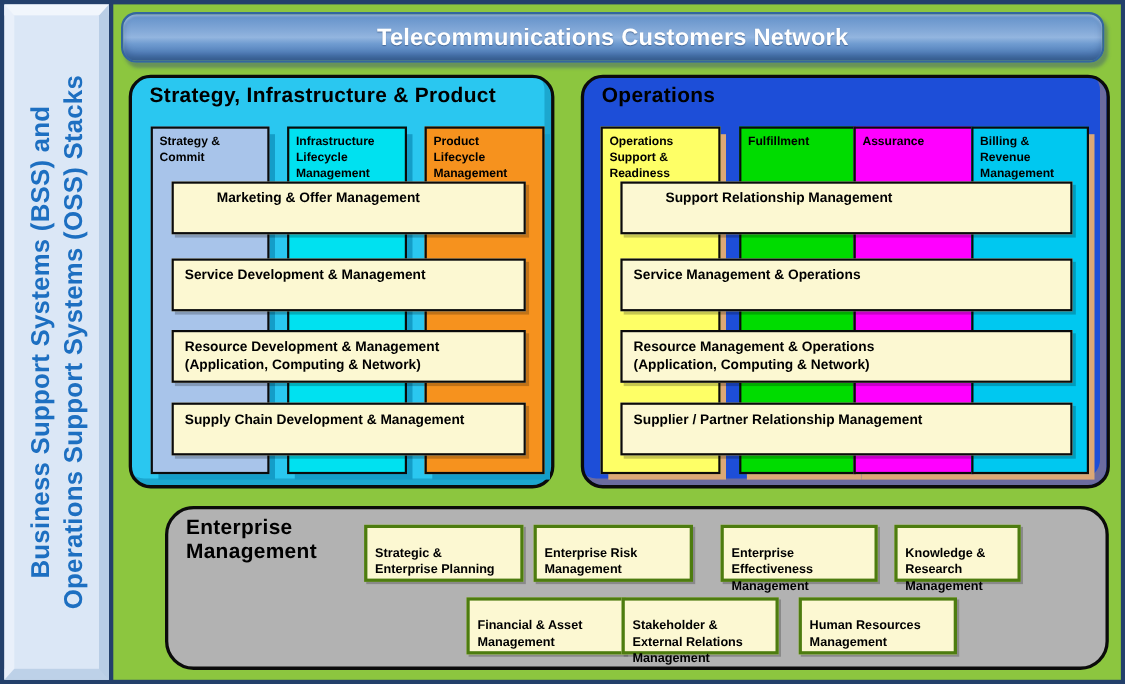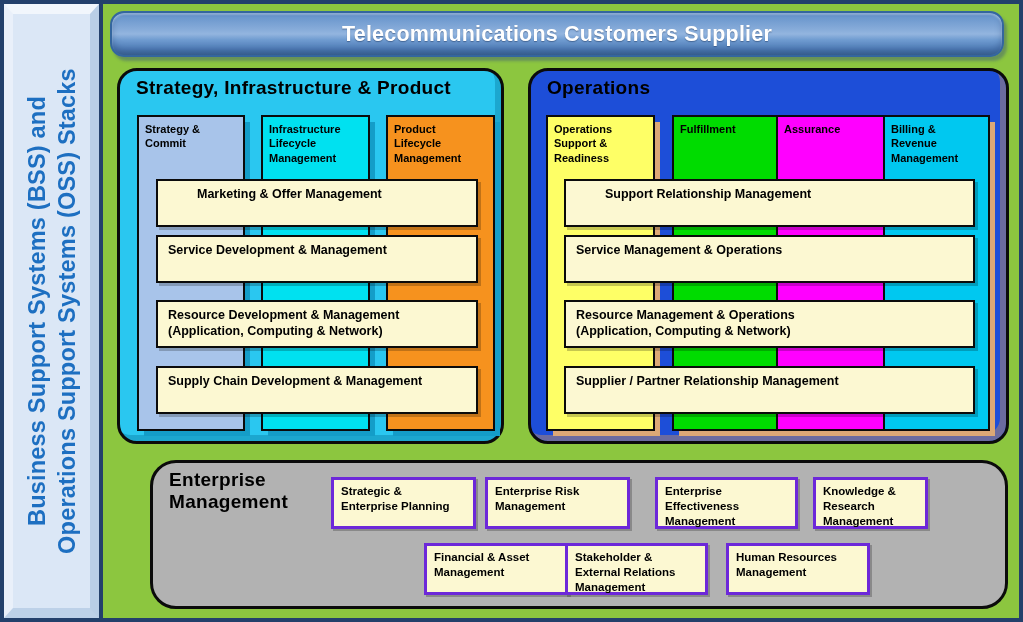--- a/index.html
+++ b/index.html
@@ -55,46 +55,46 @@
   .ops-col4{left:352px;width:107px;}
   
   .row{
     position:absolute;height:48px;box-sizing:border-box;
     border:2px solid #0B0B0B;padding:5px 10px;
     font-size:12.5px;font-weight:bold;line-height:1.3;white-space:pre-line;color:#000;
     box-shadow:3px 3px 0 rgba(0,0,0,0.22);
   }
   #sip .row{left:36px;width:322px;}
   #ops .row{left:33px;width:411px;}
-  .row-1{top:108px;padding-left:39px;} .row-2{top:164px;padding-left:10px;} .row-3{top:229px;} .row-4{top:295px;}
+  .row-1{top:94px;padding-left:39px;} .row-2{top:164px;padding-left:10px;} .row-3{top:229px;} .row-4{top:295px;}
   
   .ent-box{
     position:absolute;height:52px;box-sizing:border-box;
-    border:3px solid #6d28d9;padding:4px 7px;
+    border:3px solid #4d7c0f;padding:16px 7px;
     font-size:11.5px;font-weight:bold;line-height:1.3;white-space:pre-line;color:#000;
     box-shadow:2px 2px 0 rgba(60,60,60,0.35);
   }
   .ent-top{top:14px;} .ent-bot{top:80px;}
   .ent-b1{left:178px;width:145px;} .ent-b2{left:332px;width:145px;}
   .ent-b3{left:502px;width:143px;} .ent-b4{left:660px;width:115px;}
   .ent-b5{left:251px;width:145px;} .ent-b6{left:412px;width:143px;}
   .ent-b7{left:573px;width:144px;}
 </style>
 </head>
 <body>
 
 <div class="canvas" style="background-color: rgb(140, 198, 63);"></div>
 
 <div class="sidebar" style="background-color: rgb(219, 231, 246);">
   <div class="sidebar-text" style="color: rgb(29, 111, 193);">Business Support Systems (BSS) and
 Operations Support Systems (OSS) Stacks</div>
 </div>
 
 <div class="banner">
-  <span class="banner-title" style="color: rgb(255, 255, 255);">Telecommunications Customers Supplier</span>
+  <span class="banner-title" style="color: rgb(255, 255, 255);">Telecommunications Customers Network</span>
 </div>
 
 <div class="section" id="sip" style="background-color: rgb(42, 199, 240);">
   <div class="sec-title">Strategy, Infrastructure &amp; Product</div>
 
   <div class="col sip-col1" style="background-color: rgb(168, 196, 234);">Strategy &amp;
 Commit</div>
   <div class="col sip-col2" style="background-color: rgb(0, 225, 240);">Infrastructure
 Lifecycle
 Management</div>

